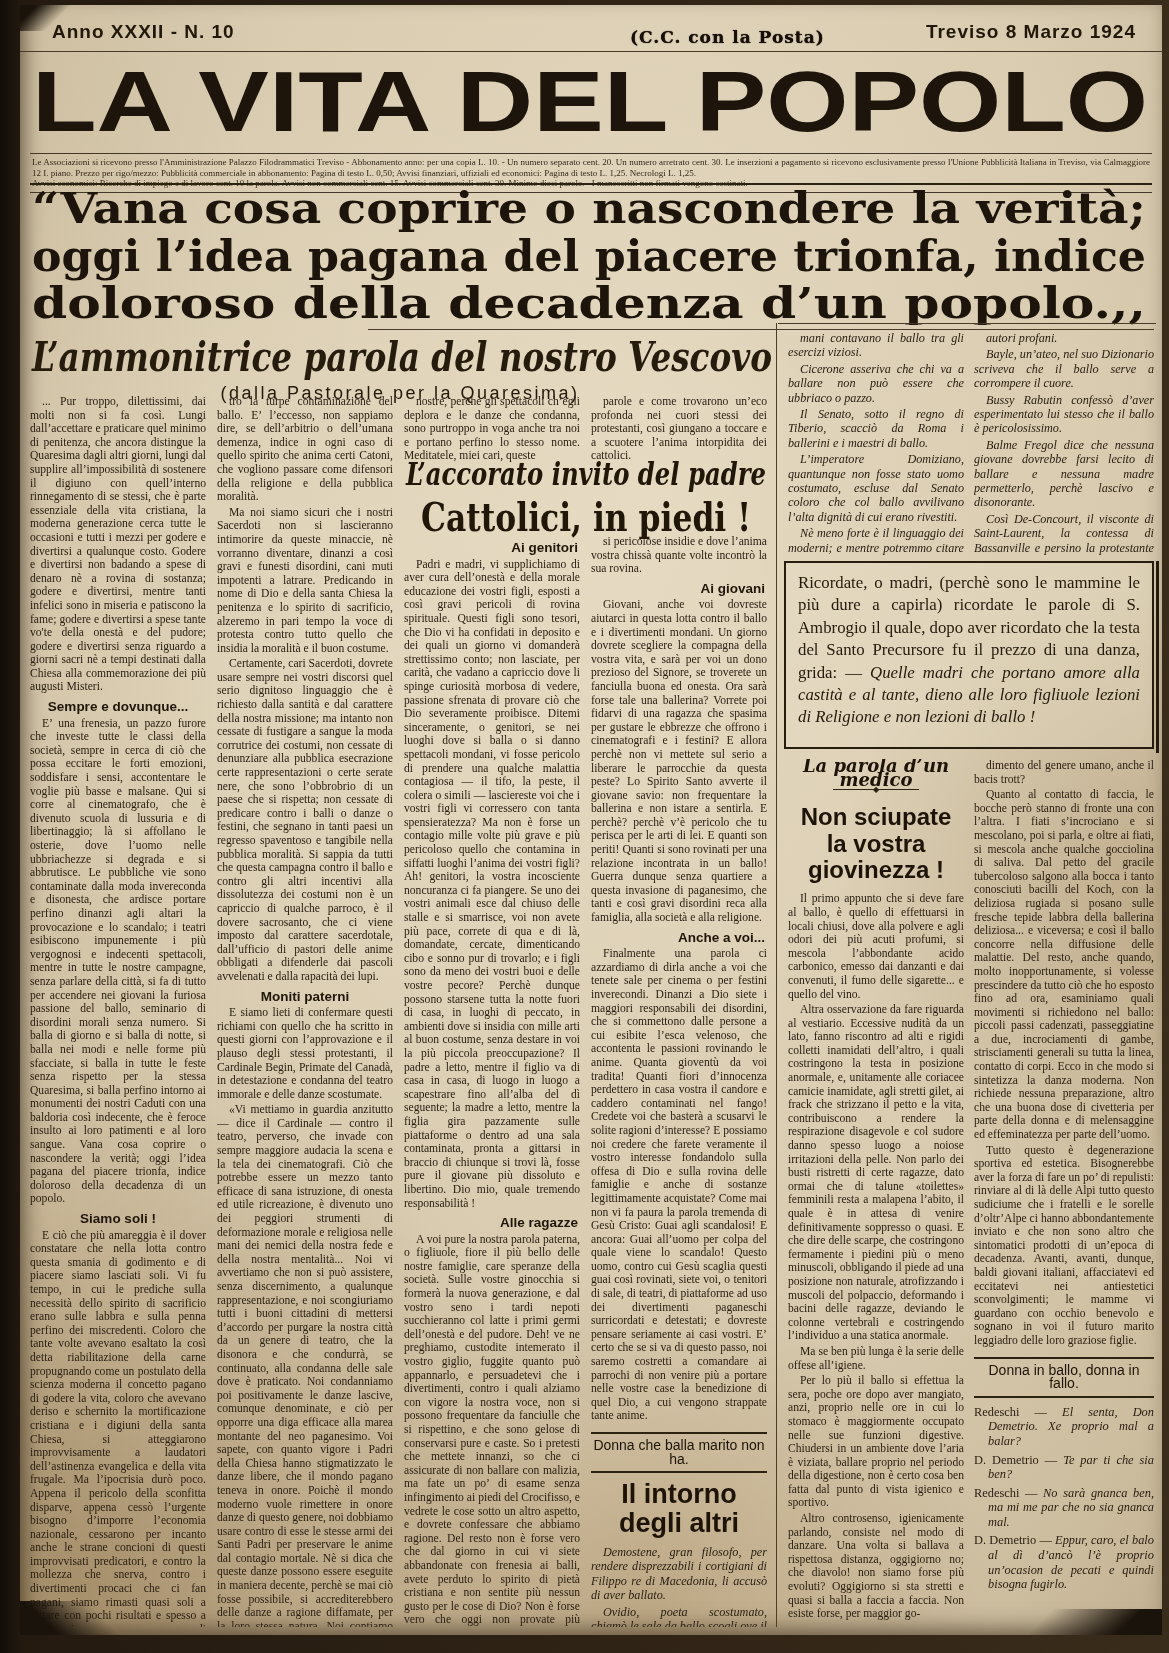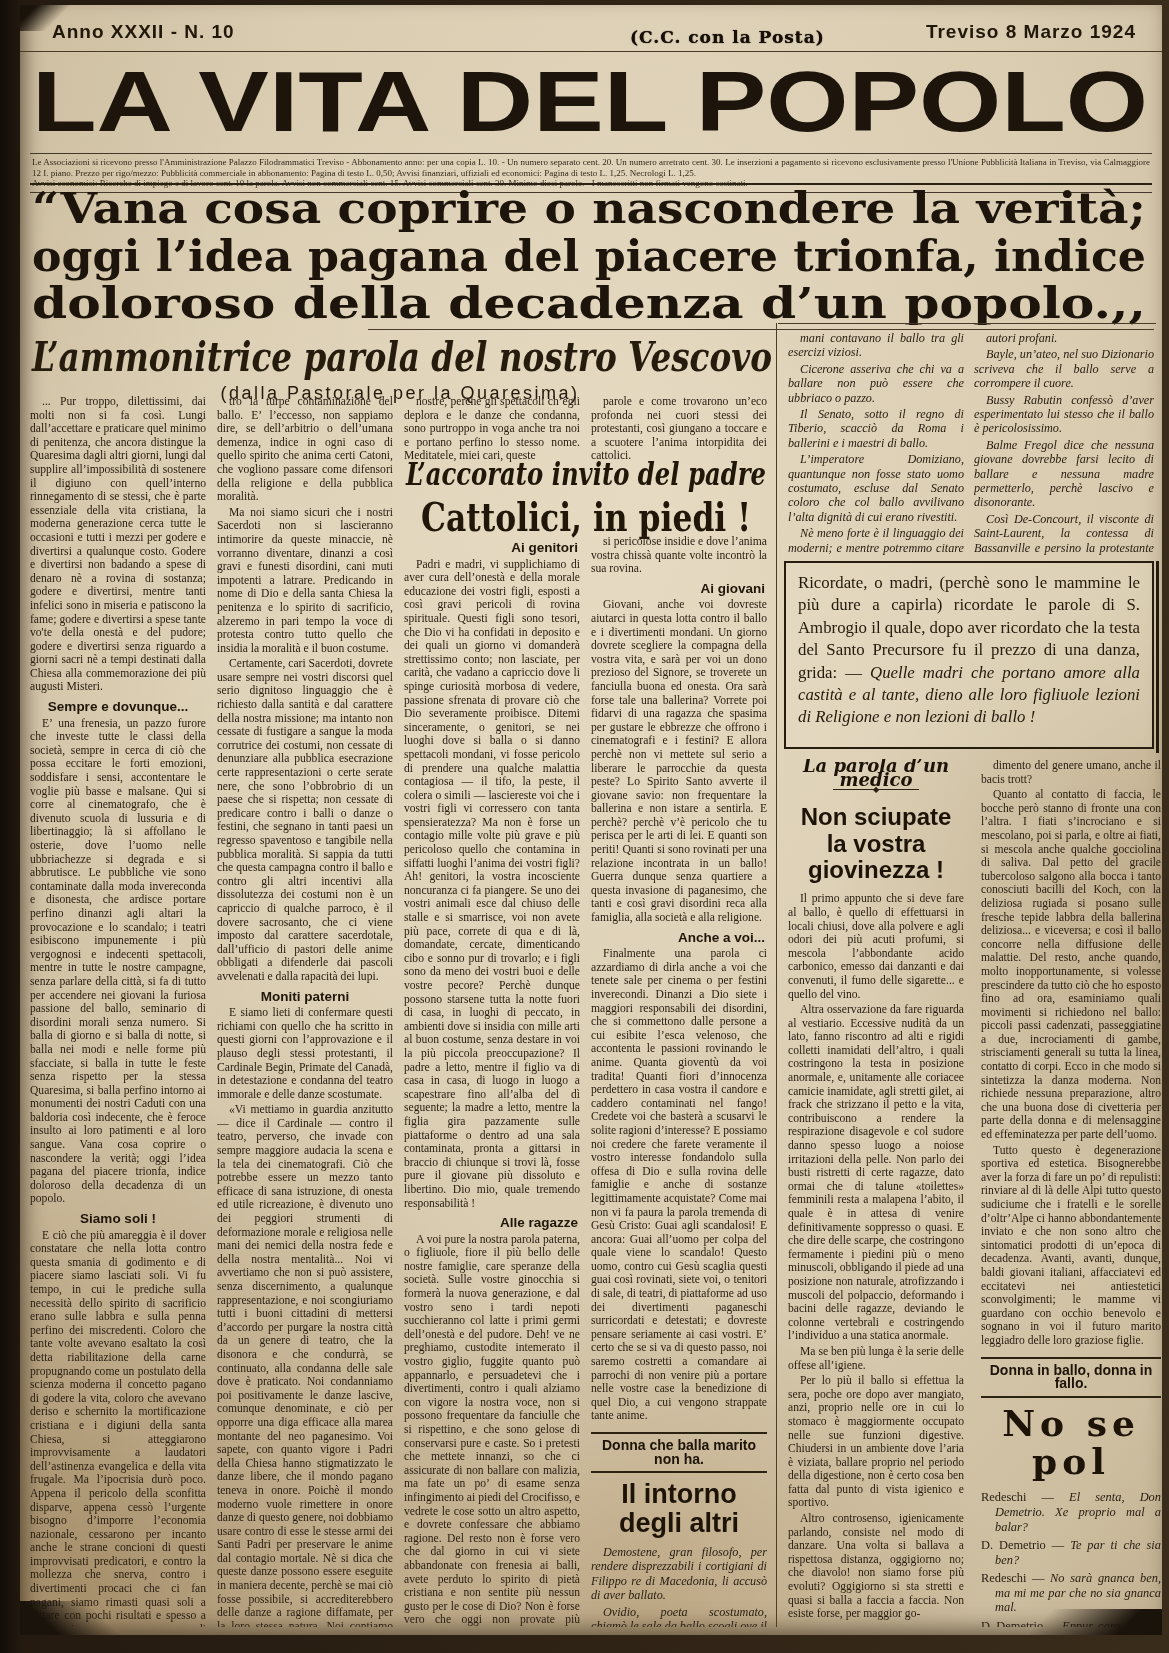--- a/index.html
+++ b/index.html
@@ -37,21 +37,21 @@
   .vtitle text{fill:#261c0d;font-family:"DejaVu Serif",serif;font-weight:bold;font-style:italic;}
   .vsub{top:378px;left:8px;width:744px;text-align:center;font-size:18px;letter-spacing:2.5px;color:#241a0c;font-family:"Liberation Sans",sans-serif;}
   .col{position:absolute;overflow:hidden;font-size:11.6px;line-height:13.6px;text-align:justify;color:#2b2013;}
   .col-top{font-size:11px;line-height:12.6px;}
   .blk{margin:0 0 2px;}
   .blk-p{text-indent:12px;}
   .blk-it{font-style:italic;text-indent:12px;font-size:12.2px;line-height:14.4px;}
   .blk-sub{text-align:center;font-family:"Liberation Sans",sans-serif;font-weight:bold;font-size:13.5px;margin:6px 0 3px;text-indent:0;color:#1f1608;}
   .blk-subr{text-align:right;font-family:"Liberation Sans",sans-serif;font-weight:bold;font-size:13.5px;margin:6px 2px 3px;text-indent:0;color:#1f1608;}
   .blk-boxline{border-top:2px solid #2c2212;border-bottom:2px solid #2c2212;text-align:center;
-               font-family:"Liberation Sans",sans-serif;font-weight:bold;font-size:14px;padding:5px 0;margin:9px 0 7px;text-indent:0;color:#1d1407;}
+               font-family:"Liberation Sans",sans-serif;font-weight:normal;font-size:14px;padding:5px 0;margin:9px 0 7px;text-indent:0;color:#1d1407;}
   .blk-title{text-align:center;font-family:"Liberation Sans",sans-serif;font-weight:bold;font-size:27px;line-height:1.05;margin:4px 0 8px;text-indent:0;color:#1d1407;}
   .blk-bigtitle{text-align:center;font-family:"DejaVu Serif",serif;font-weight:bold;font-size:36px;letter-spacing:5px;line-height:1.05;margin:6px 0 10px;text-indent:0;color:#1d1407;}
   .blk-kicker{text-align:center;font-family:"DejaVu Serif",serif;font-weight:bold;font-style:italic;font-size:18px;margin:0 0 3px;text-indent:0;color:#1d1407;}
   .blk-divider{border-top:1px solid #2c2212;width:86px;margin:2px auto 8px;position:relative;height:6px;}
   .blk-divider::after{content:"◆";position:absolute;left:50%;top:-7px;transform:translateX(-50%);font-size:8px;color:#2c2212;}
   .blk-medtitle{text-align:center;font-family:"Liberation Sans",sans-serif;font-weight:bold;font-size:24px;line-height:1.1;margin:0 0 9px;text-indent:0;color:#1d1407;}
   .blk-dlg{font-size:12.4px;line-height:14.6px;padding-left:14px;text-indent:-14px;margin:0 0 4px;}
   .blk-dlg .spk{font-style:normal;}
   .accorato{left:382px;top:452px;width:368px;height:84px;}
   .accorato text{fill:#201708;}
@@ -168,26 +168,25 @@
   <div class="col" style="left:768px;top:754px;width:176px;height:868px;">
       <div class="blk blk-kicker">La parola d’un medico</div>
       <div class="blk blk-divider"></div>
       <div class="blk blk-medtitle">Non sciupate la vostra giovinezza !</div>
       <div class="blk blk-p">Il primo appunto che si deve fare al ballo, è quello di effettuarsi in locali chiusi, dove alla polvere e agli odori dei più acuti profumi, si mescola l’abbondante acido carbonico, emesso dai danzanti e dai convenuti, il fumo delle sigarette... e quello del vino.</div>
       <div class="blk blk-p">Altra osservazione da fare riguarda al vestiario. Eccessive nudità da un lato, fanno riscontro ad alti e rigidi colletti inamidati dell’altro, i quali costringono la testa in posizione anormale, e, unitamente alle coriacee camicie inamidate, agli stretti gilet, ai frack che strizzano il petto e la vita, contribuiscono a rendere la respirazione disagevole e col sudore danno spesso luogo a noiose irritazioni della pelle. Non parlo dei busti ristretti di certe ragazze, dato ormai che di talune «toilettes» femminili resta a malapena l’abito, il quale è in attesa di venire definitivamente soppresso o quasi. E che dire delle scarpe, che costringono fermamente i piedini più o meno minuscoli, obbligando il piede ad una posizione non naturale, atrofizzando i muscoli del polpaccio, deformando i bacini delle ragazze, deviando le colonne vertebrali e costringendo l’individuo a una statica anormale.</div>
       <div class="blk blk-p">Ma se ben più lunga è la serie delle offese all’igiene.</div>
       <div class="blk blk-p">Per lo più il ballo si effettua la sera, poche ore dopo aver mangiato, anzi, proprio nelle ore in cui lo stomaco è maggiormente occupato nelle sue funzioni digestive. Chiudersi in un ambiente dove l’aria è viziata, ballare proprio nel periodo della digestione, non è certo cosa ben fatta dal punto di vista igienico e sportivo.</div>
       <div class="blk blk-p">Altro controsenso, igienicamente parlando, consiste nel modo di danzare. Una volta si ballava a rispettosa distanza, oggigiorno no; che diavolo! non siamo forse più evoluti? Oggigiorno si sta stretti e quasi si balla a faccia a faccia. Non esiste forse, per maggior go-</div>
     </div>
-  <div class="col" style="left:954px;top:754px;width:180px;height:868px;margin-left:7px;">
+  <div class="col" style="left:954px;top:754px;width:180px;height:868px;">
       <div class="blk blk-p">dimento del genere umano, anche il bacis trott?</div>
       <div class="blk blk-p">Quanto al contatto di faccia, le bocche però stanno di fronte una con l’altra. I fiati s’incrociano e si mescolano, poi si parla, e oltre ai fiati, si mescola anche qualche gocciolina di saliva. Dal petto del gracile tubercoloso salgono alla bocca i tanto conosciuti bacilli del Koch, con la deliziosa rugiada si posano sulle fresche tepide labbra della ballerina deliziosa... e viceversa; e così il ballo concorre nella diffusione delle malattie. Del resto, anche quando, molto inopportunamente, si volesse prescindere da tutto ciò che ho esposto fino ad ora, esaminiamo quali movimenti si richiedono nel ballo: piccoli passi cadenzati, passeggiatine a due, incrociamenti di gambe, strisciamenti generali su tutta la linea, contatto di corpi. Ecco in che modo si sintetizza la danza moderna. Non richiede nessuna preparazione, altro che una buona dose di civetteria per parte della donna e di melensaggine ed effeminatezza per parte dell’uomo.</div>
       <div class="blk blk-p">Tutto questo è degenerazione sportiva ed estetica. Bisognerebbe aver la forza di fare un po’ di repulisti: rinviare al di là delle Alpi tutto questo sudiciume che i fratelli e le sorelle d’oltr’Alpe ci hanno abbondantemente inviato e che non sono altro che sintomatici prodotti di un’epoca di decadenza. Avanti, avanti, dunque, baldi giovani italiani, affacciatevi ed eccitatevi nei antiestetici sconvolgimenti; le mamme vi guardano con occhio benevolo e sognano in voi il futuro marito leggiadro delle loro graziose figlie.</div>
       <div class="blk blk-boxline">Donna in ballo, donna in fallo.</div>
-      <div class="blk blk-bigtitle">No se pol</div>
       <div class="blk blk-dlg"><span class="spk">Redeschi</span> — <em>El senta, Don Demetrio. Xe proprio mal a balar?</em></div>
       <div class="blk blk-dlg"><span class="spk">D. Demetrio</span> — <em>Te par ti che sia ben?</em></div>
       <div class="blk blk-dlg"><span class="spk">Redeschi</span> — <em>No sarà gnanca ben, ma mi me par che no sia gnanca mal.</em></div>
       <div class="blk blk-dlg"><span class="spk">D. Demetrio</span> — <em>Eppur, caro, el balo al dì d’ancò l’è proprio un’ocasion de pecati e quindi bisogna fugirlo.</em></div>
     </div>
 
   <div class="abs corner-tl"></div>
   <div class="abs corner-bl"></div>
   <div class="abs corner-br"></div>
 </div>

